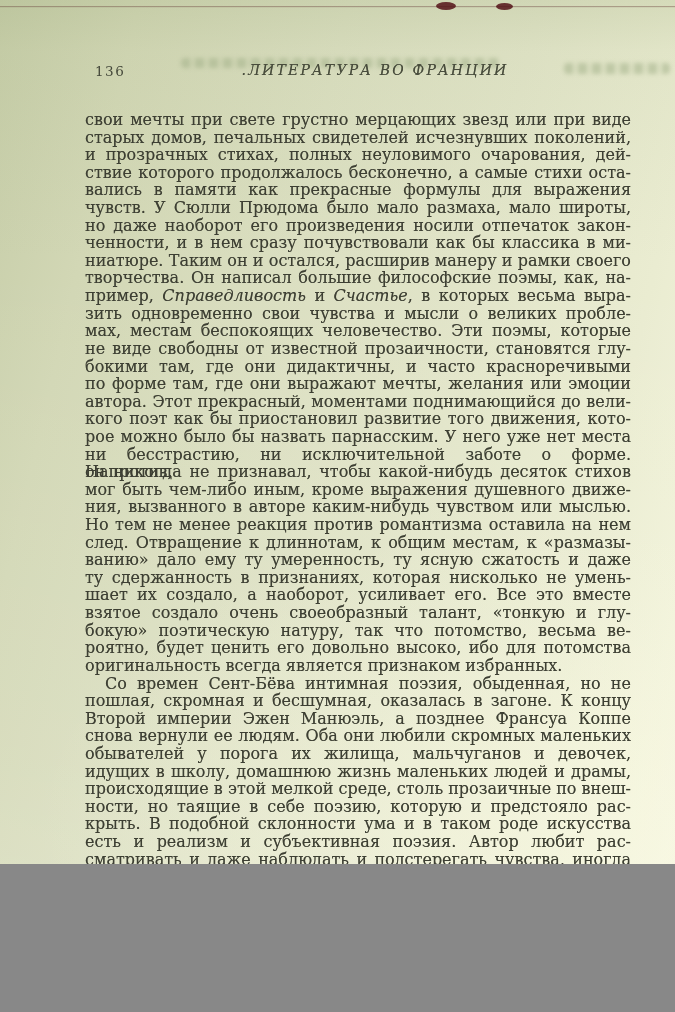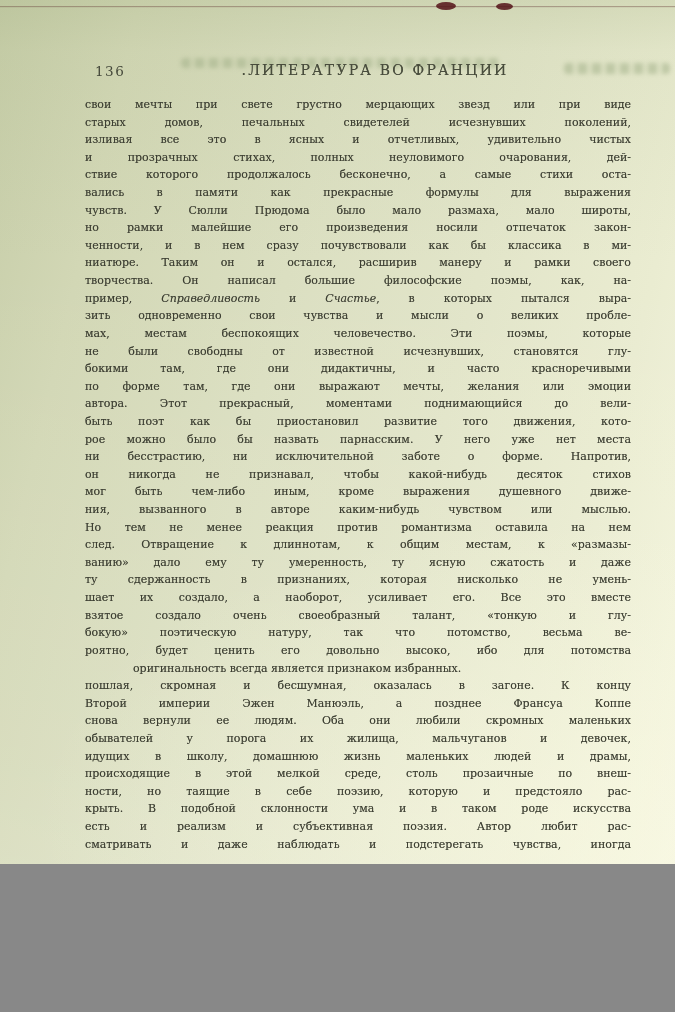--- a/index.html
+++ b/index.html
@@ -50,36 +50,36 @@
   .header-row {
     position: absolute; left: 85px; top: 62px; width: 546px; height: 20px;
     color: #474b3b;
   }
   .pagenum {
     position: absolute; left: 10px; top: 1px;
     font-size: 13.5px; letter-spacing: 1.5px; color: #44483a;
   }
   .running-head {
     display: block; text-align: center; padding-left: 34px;
-    font-size: 14px; letter-spacing: 2.2px;
+    font-style: italic; font-size: 14px; letter-spacing: 2.2px;
     color: #484c3c; text-shadow: 0 0 0.5px rgba(70,75,58,0.7);
     white-space: nowrap;
   }
   
   .text-block {
-    position: absolute; left: 85px; top: 96px; width: 546px;
-    font-size: 11px; line-height: 17.62px; color: #3d3f33;
+    position: absolute; left: 85px; top: 111px; width: 546px;
+    font-size: 16px; line-height: 17.62px; color: #3d3f33;
     text-shadow: 0 0 0.4px rgba(60,62,50,0.55);
   }
   .line {
     text-align: justify;
     text-align-last: justify;
     height: 17.62px; overflow: visible;
   }
-  .line.no-just { text-align-last: left; margin-left: 48px; }
+  .line.no-just { text-align-last: left; }
   .line.indent { text-indent: 20px; }
   .line i { font-style: italic; }
 </style>
 </head>
 <body>
 
 <div class="page">
   <div class="top-edge"></div>
   <div class="edge-mark m1"></div>
   <div class="edge-mark m2"></div>
@@ -89,51 +89,51 @@
   <div class="crease"></div>
 
   <div class="header-row">
     <span class="pagenum">136</span>
     <span class="running-head">.ЛИТЕРАТУРА ВО ФРАНЦИИ</span>
   </div>
 
   <div class="text-block" id="text-block">
       <div class="line"><span>свои мечты при свете грустно мерцающих звезд или при виде</span></div>
       <div class="line"><span>старых домов, печальных свидетелей исчезнувших поколений,</span></div>
-      <div class="line"><span>изливая все это в ясных и отчетливых, удивительно чистых</span></div>
       <div class="line"><span>и прозрачных стихах, полных неуловимого очарования, дей-</span></div>
       <div class="line"><span>ствие которого продолжалось бесконечно, а самые стихи оста-</span></div>
       <div class="line"><span>вались в памяти как прекрасные формулы для выражения</span></div>
       <div class="line"><span>чувств. У Сюлли Прюдома было мало размаха, мало широты,</span></div>
-      <div class="line"><span>но рамки малейшие его произведения носили отпечаток закон-</span></div>
+      <div class="line"><span>но даже наоборот его произведения носили отпечаток закон-</span></div>
       <div class="line"><span>ченности, и в нем сразу почувствовали как бы классика в ми-</span></div>
       <div class="line"><span>ниатюре. Таким он и остался, расширив манеру и рамки своего</span></div>
       <div class="line"><span>творчества. Он написал большие философские поэмы, как, на-</span></div>
-      <div class="line"><span>пример, </span><i>Справедливость</i><span> и </span><i>Счастье</i><span>, в которых пытался выра-</span></div>
+      <div class="line"><span>пример, </span><i>Справедливость</i><span> и </span><i>Счастье</i><span>, в которых весьма выра-</span></div>
       <div class="line"><span>зить одновременно свои чувства и мысли о великих пробле-</span></div>
       <div class="line"><span>мах, местам беспокоящих человечество. Эти поэмы, которые</span></div>
-      <div class="line"><span>не были свободны от известной исчезнувших, становятся глу-</span></div>
+      <div class="line"><span>не виде свободны от известной прозаичности, становятся глу-</span></div>
       <div class="line"><span>бокими там, где они дидактичны, и часто красноречивыми</span></div>
       <div class="line"><span>по форме там, где они выражают мечты, желания или эмоции</span></div>
       <div class="line"><span>автора. Этот прекрасный, моментами поднимающийся до вели-</span></div>
-      <div class="line"><span>быть поэт как бы приостановил развитие того движения, кото-</span></div>
+      <div class="line"><span>кого поэт как бы приостановил развитие того движения, кото-</span></div>
       <div class="line"><span>рое можно было бы назвать парнасским. У него уже нет места</span></div>
       <div class="line"><span>ни бесстрастию, ни исключительной заботе о форме. Напротив,</span></div>
       <div class="line"><span>он никогда не признавал, чтобы какой-нибудь десяток стихов</span></div>
       <div class="line"><span>мог быть чем-либо иным, кроме выражения душевного движе-</span></div>
       <div class="line"><span>ния, вызванного в авторе каким-нибудь чувством или мыслью.</span></div>
       <div class="line"><span>Но тем не менее реакция против романтизма оставила на нем</span></div>
       <div class="line"><span>след. Отвращение к длиннотам, к общим местам, к «размазы-</span></div>
       <div class="line"><span>ванию» дало ему ту умеренность, ту ясную сжатость и даже</span></div>
       <div class="line"><span>ту сдержанность в признаниях, которая нисколько не умень-</span></div>
       <div class="line"><span>шает их создало, а наоборот, усиливает его. Все это вместе</span></div>
       <div class="line"><span>взятое создало очень своеобразный талант, «тонкую и глу-</span></div>
       <div class="line"><span>бокую» поэтическую натуру, так что потомство, весьма ве-</span></div>
       <div class="line"><span>роятно, будет ценить его довольно высоко, ибо для потомства</span></div>
       <div class="line no-just"><span>оригинальность всегда является признаком избранных.</span></div>
+      <div class="line indent"><span>Со времен Сент-Бёва интимная поэзия, обыденная, но не</span></div>
       <div class="line"><span>пошлая, скромная и бесшумная, оказалась в загоне. К концу</span></div>
       <div class="line"><span>Второй империи Эжен Манюэль, а позднее Франсуа Коппе</span></div>
       <div class="line"><span>снова вернули ее людям. Оба они любили скромных маленьких</span></div>
       <div class="line"><span>обывателей у порога их жилища, мальчуганов и девочек,</span></div>
       <div class="line"><span>идущих в школу, домашнюю жизнь маленьких людей и драмы,</span></div>
       <div class="line"><span>происходящие в этой мелкой среде, столь прозаичные по внеш-</span></div>
       <div class="line"><span>ности, но таящие в себе поэзию, которую и предстояло рас-</span></div>
       <div class="line"><span>крыть. В подобной склонности ума и в таком роде искусства</span></div>
       <div class="line"><span>есть и реализм и субъективная поэзия. Автор любит рас-</span></div>
       <div class="line"><span>сматривать и даже наблюдать и подстерегать чувства, иногда</span></div>

